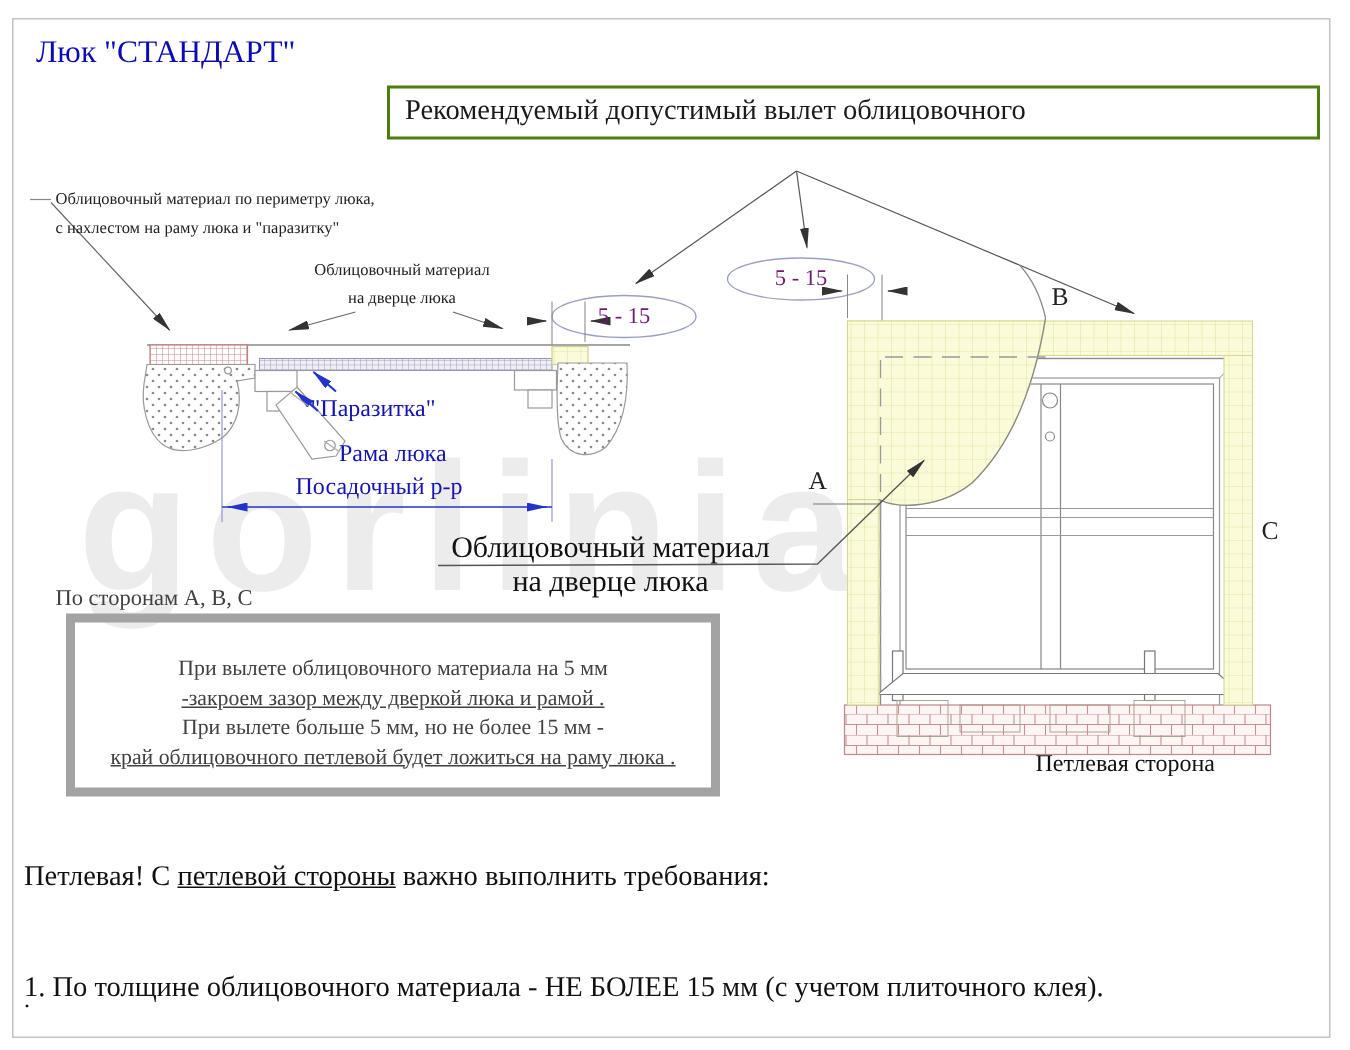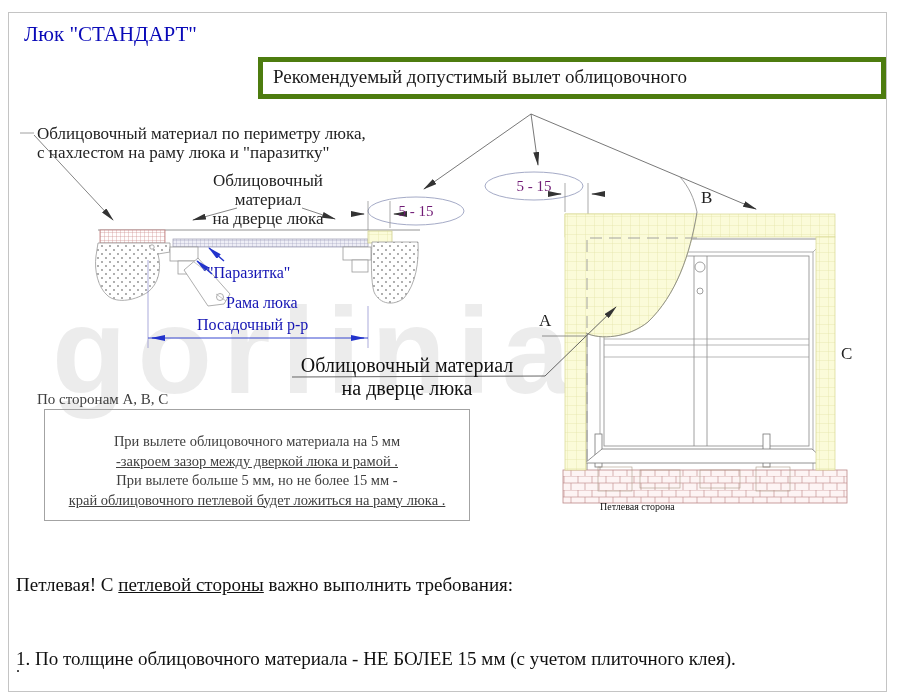--- a/index.html
+++ b/index.html
@@ -2,33 +2,33 @@
 <html><head>
 <meta charset="utf-8">
 <style>
   html,body{margin:0;padding:0;background:#ffffff;}
   .page{position:relative;width:900px;height:700px;background:#ffffff;overflow:hidden;
         font-family:"Liberation Serif", serif;color:#111;}
   .page-border{position:absolute;left:8px;top:12px;width:877px;height:678px;
         border:1px solid #c4c4c4;}
   .abs{position:absolute;}
   .title{font-size:21px;color:#0a0ab8;}
-  .infobox{border:5px solid #4d7c0f;background:#ffffff;padding:2px 10px 4px 10px;
+  .infobox{border:2px solid #4d7c0f;background:#ffffff;padding:2px 10px 4px 10px;
         font-size:19px;line-height:26px;color:#1a1a1a;}
-  .lbl-sm{font-size:17px;line-height:19px;color:#222;font-family:Liberation Serif, serif;}
+  .lbl-sm{font-size:11px;line-height:19px;color:#222;font-family:Liberation Serif, serif;}
   .blue{color:#1414b4;}
   .lbl-blue{font-size:16px;}
   .dim-txt{font-size:15px;color:#701a75;text-align:center;}
   .letter{font-size:17px;color:#222;}
   .biglbl{font-size:20px;color:#111;text-align:center;line-height:23px;}
   .red{color:#404040;}
   .red-heading{font-size:15px;}
-  .redbox{border:1px solid #a3a3a3;text-align:center;font-size:14.5px;line-height:19.5px;}
+  .redbox{border:6px solid #a3a3a3;text-align:center;font-size:14.5px;line-height:19.5px;}
   .redbox .u{text-decoration:underline;}
-  .hinge-lbl{font-size:10px;text-align:left;}
+  .hinge-lbl{font-size:16px;text-align:right;}
   .reqs{font-size:19px;line-height:24.6px;color:#111;white-space:pre-wrap;}
   .reqs .u{text-decoration:underline;}
   .watermark{font-family:"Liberation Sans", sans-serif;font-weight:bold;
         font-size:122px;line-height:1;letter-spacing:11px;color:rgba(70,70,70,0.10);}
   svg{position:absolute;left:0;top:0;}
   .nopointer{pointer-events:none;}
 </style>
 </head>
 <body>
 

